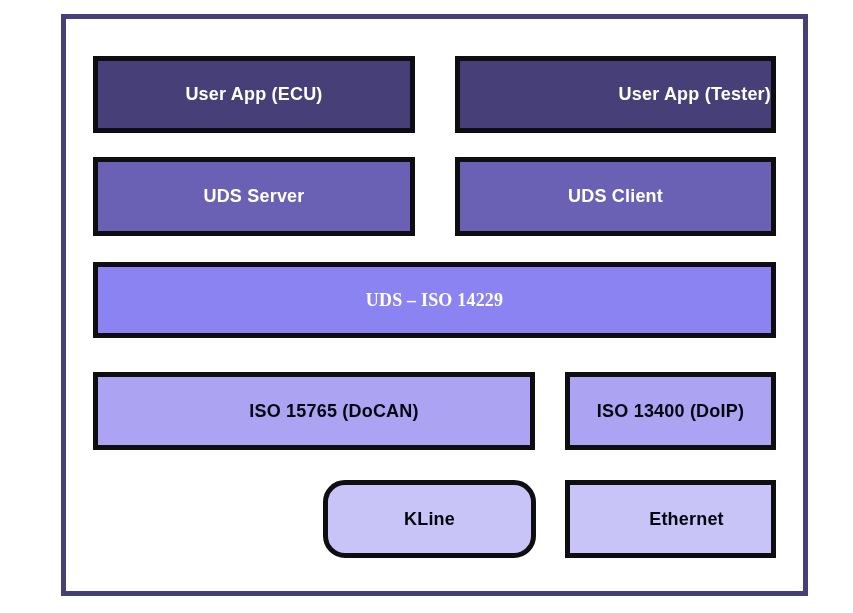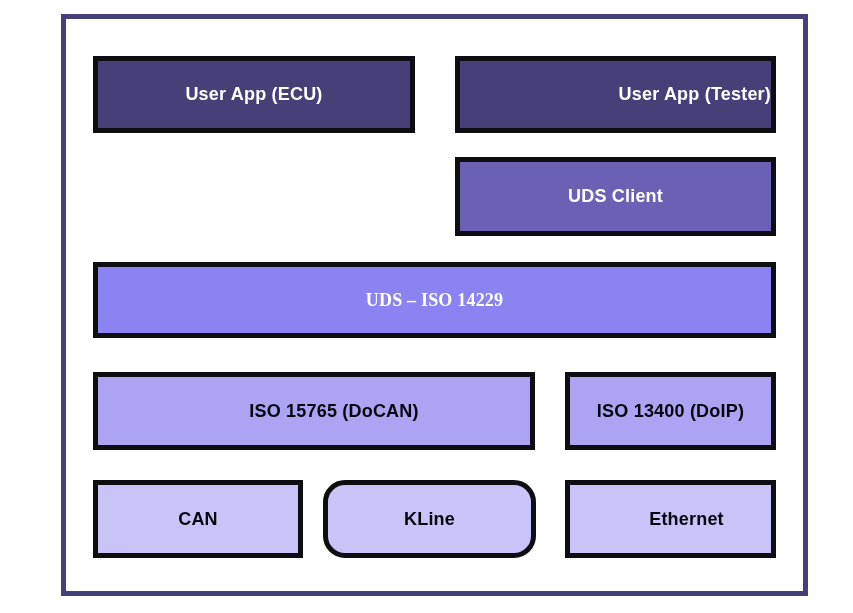--- a/index.html
+++ b/index.html
@@ -59,37 +59,37 @@
 <div class="canvas">
   <div class="frame" style="border-color: rgb(69, 64, 122);"></div>
 
   <div class="box b-user-app-ecu" style="background-color: rgb(71, 64, 120); color: rgb(255, 255, 255); border-color: rgb(13, 13, 18);">
     <span>User App (ECU)</span>
   </div>
   <div class="box b-user-app-tester" style="background-color: rgb(71, 64, 120); color: rgb(255, 255, 255); border-color: rgb(13, 13, 18);">
     <span>User App (Tester)</span>
   </div>
 
+  <div class="box b-uds-server" style="background-color: rgb(106, 97, 181); color: rgb(255, 255, 255); border-color: rgb(13, 13, 18);">
+    <span>UDS Server</span>
+  </div>
   <div class="box b-uds-client" style="background-color: rgb(106, 97, 181); color: rgb(255, 255, 255); border-color: rgb(13, 13, 18);">
     <span>UDS Client</span>
   </div>
 
   <div class="box b-uds-iso" style="background-color: rgb(139, 131, 242); color: rgb(255, 255, 255); border-color: rgb(13, 13, 18); font-family: Liberation Serif, serif;">
     <span>UDS – ISO 14229</span>
   </div>
 
   <div class="box b-iso15765" style="background-color: rgb(172, 164, 242); color: rgb(6, 6, 14); border-color: rgb(13, 13, 18); padding-left: 40px;">
     <span>ISO 15765 (DoCAN)</span>
   </div>
   <div class="box b-iso13400" style="background-color: rgb(172, 164, 242); color: rgb(6, 6, 14); border-color: rgb(13, 13, 18);">
     <span>ISO 13400 (DoIP)</span>
   </div>
 
-  <div class="box b-can" style="background-color: rgb(200, 196, 248); color: rgb(6, 6, 14); border-color: rgb(13, 13, 18);">
-    <span>CAN</span>
-  </div>
   <div class="box b-kline" style="background-color: rgb(200, 196, 248); color: rgb(6, 6, 14); border-color: rgb(13, 13, 18); border-radius: 22px;">
     <span>KLine</span>
   </div>
   <div class="box b-ethernet" style="background-color: rgb(200, 196, 248); color: rgb(6, 6, 14); border-color: rgb(13, 13, 18); padding-left: 32px;">
     <span>Ethernet</span>
   </div>
 </div>
 
 </body></html>

